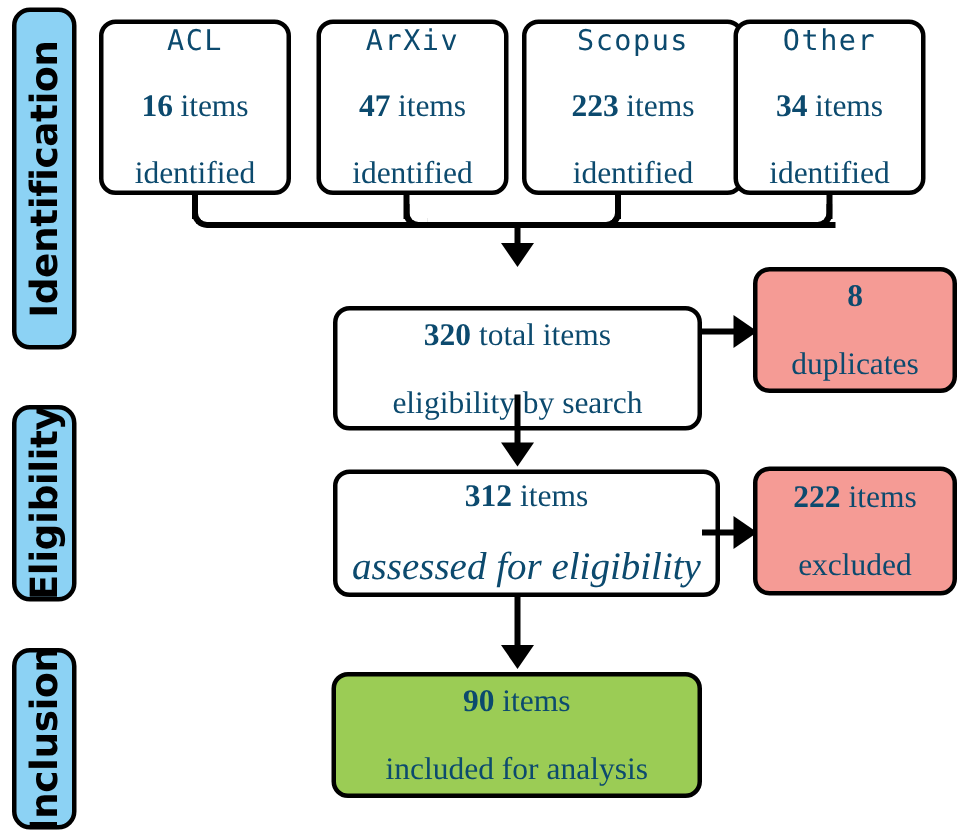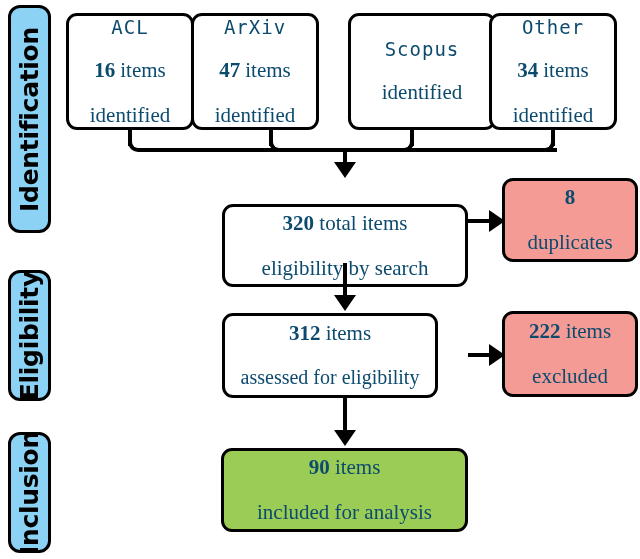--- a/index.html
+++ b/index.html
@@ -61,21 +61,22 @@
   }
   .src-name {
     font-family: "DejaVu Sans Mono", "Liberation Mono", monospace;
     font-size: 19px;
     letter-spacing: 1px;
   }
   .body-line {
     font-size: 21px;
   }
   .body-line.small {
-    font-size: 20px;
+    font-size: 26px;
+    font-style: italic;
   }
   b { font-weight: bold; }
 
   
   .conn {
     position: absolute;
     background: #000000;
   }
   .vline { width: 4px; }
   .hline { height: 4px; }
@@ -125,30 +126,33 @@
   </div>
 
   <div class="flow-box" style="left:66px; top:13px; width:128px; height:117px;">
     <span class="line src-name">ACL</span>
     <span class="line body-line">
       <b>16</b><span style="margin-left:5px;">items</span>
     </span>
     <span class="line body-line">identified</span>
   </div>
 
-  <div class="flow-box" style="left:191px; top:13px; width:128px; height:117px;">
+  <div class="flow-box" style="left:211px; top:13px; width:128px; height:117px;">
     <span class="line src-name">ArXiv</span>
     <span class="line body-line">
       <b>47</b><span style="margin-left:5px;">items</span>
     </span>
     <span class="line body-line">identified</span>
   </div>
 
   <div class="flow-box" style="left:348px; top:13px; width:148px; height:117px;">
     <span class="line src-name">Scopus</span>
+    <span class="line body-line">
+      <b>223</b><span style="margin-left:5px;">items</span>
+    </span>
     <span class="line body-line">identified</span>
   </div>
 
   <div class="flow-box" style="left:489px; top:13px; width:128px; height:117px;text-align:right;">
     <span class="line src-name">Other</span>
     <span class="line body-line">
       <b>34</b><span style="margin-left:5px;">items</span>
     </span>
     <span class="line body-line">identified</span>
   </div>
@@ -182,21 +186,21 @@
   <div class="flow-box" style="left:502px; top:178px; width:136px; height:84px; background:#F59B95;">
     <span class="line body-line">
       <b>8</b>
     </span>
     <span class="line body-line">duplicates</span>
   </div>
 
   <div class="conn vline" style="left:343px; top:263px; height:34px;"></div>
   <div class="arrow-down" style="left:334px; top:295px;"></div>
 
-  <div class="flow-box" style="left:222px; top:313px; width:216px; height:85px;text-align:right;">
+  <div class="flow-box" style="left:222px; top:313px; width:258px; height:85px;text-align:right;">
     <span class="line body-line">
       <b>312</b><span> items</span>
     </span>
     <span class="line body-line small">assessed for eligibility</span>
   </div>
 
   <div class="conn hline" style="left:468px; top:353px; width:24px;"></div>
   <div class="arrow-right" style="left:489px; top:344px;"></div>
 
   <div class="flow-box" style="left:502px; top:311px; width:136px; height:86px; background:#F59B95;">

